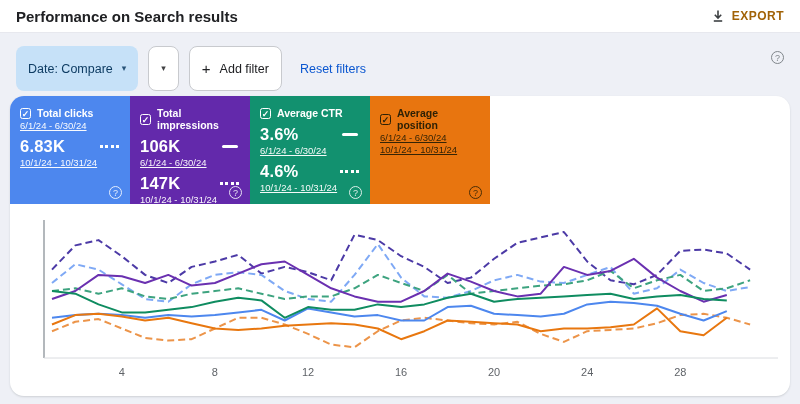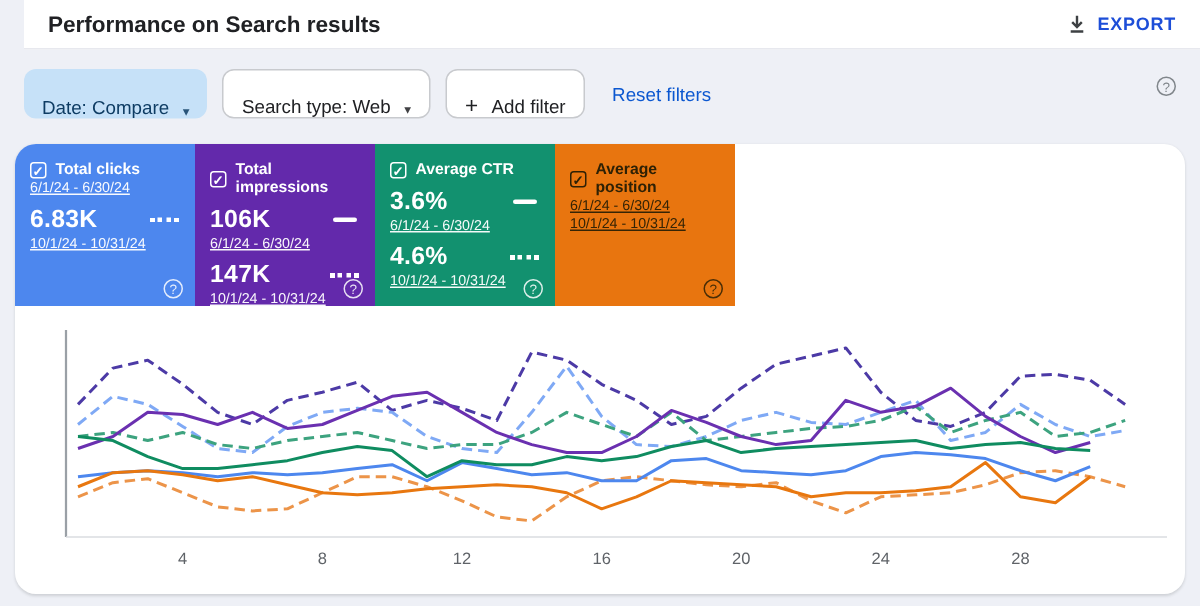--- a/index.html
+++ b/index.html
@@ -1,31 +1,31 @@
 <!DOCTYPE html>
 <html><head>
 <meta charset="utf-8">
 <style>
   * { margin:0; padding:0; box-sizing:border-box; }
   html,body { width:800px; height:404px; }
   body { font-family:"Liberation Sans", sans-serif; background:#eef0f6; position:relative; overflow:hidden; }
 
   
-  .topbar { position:absolute; top:0; left:16px; right:0; height:33px; background:#fff;
+  .topbar { position:absolute; top:0; left:0; right:0; height:33px; background:#fff;
             border-bottom:1px solid #e7e8ee; display:flex; align-items:center;
             justify-content:space-between; padding:0 16px; z-index:3; }
   .page-title { font-size:15px; font-weight:600; color:#202124; }
-  .export-btn { display:flex; align-items:center; gap:7px; color:#1d4ed8; font-size:12px;
+  .export-btn { display:flex; align-items:center; gap:7px; color:#a16207; font-size:12px;
                 font-weight:700; letter-spacing:.5px; cursor:pointer;justify-content:center; }
 
   
   .filterbar { position:absolute; top:33px; left:0; right:0; padding:13px 16px 0;
                display:flex; justify-content:space-between; align-items:flex-start; }
   .chips { display:flex; align-items:center; gap:10px; }
-  .chip { height:33px; border-radius:8px; display:flex; align-items:flex-end; gap:9px;
+  .chip { height:45px; border-radius:8px; display:flex; align-items:center; gap:9px;
           padding:0 12px; font-size:12.5px; cursor:pointer; white-space:nowrap; }
   .chip-date { background:#c6e1f8; color:#0e3c63; font-weight:500; }
   .chip-outline { background:#fff; border:1px solid #c8cace; color:#202124; }
   .chevron { font-size:9px; line-height:1; opacity:.85; }
   .plus { font-size:15px; line-height:1; font-weight:400; }
   .reset-link { color:#0b57d0; font-size:12.5px; font-weight:400; margin-left:8px; cursor:pointer; }
   .updated { color:#5f6368; font-size:11.5px; display:flex; align-items:center; gap:5px; margin-top:5px; }
 
   
   .panel { position:absolute; left:10px; right:10px; top:96px; bottom:8px; background:#fff;
@@ -67,21 +67,20 @@
   </div>
 </div>
 
 <div class="filterbar">
   <div class="chips">
     <div class="chip chip-date">
       <span>Date: Compare</span>
       <span class="chevron">▾</span>
     </div>
     <div class="chip chip-outline">
-      <span>Search type: Web</span>
       <span class="chevron">▾</span>
     </div>
     <div class="chip chip-outline">
       <span class="plus">+</span>
       <span>Add filter</span>
     </div>
     <span class="reset-link">Reset filters</span>
   </div>
   <div class="updated">
     <span class="qhelp-gray">?</span>

